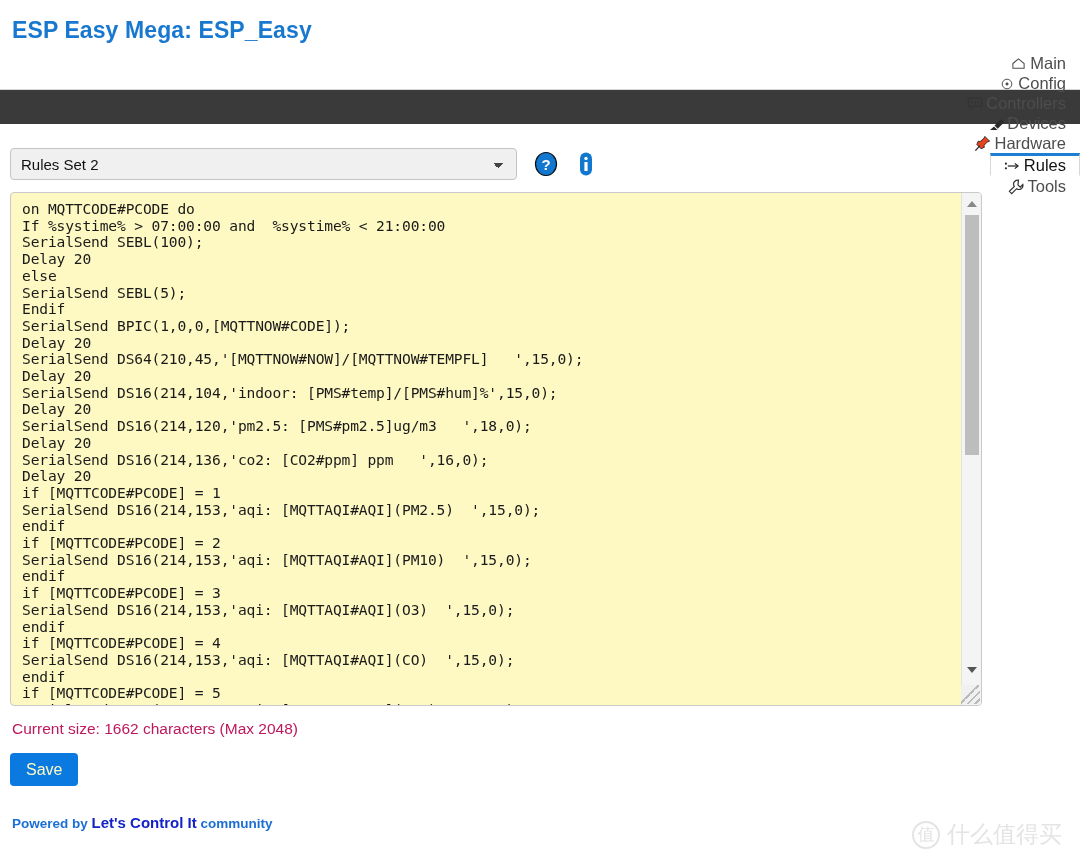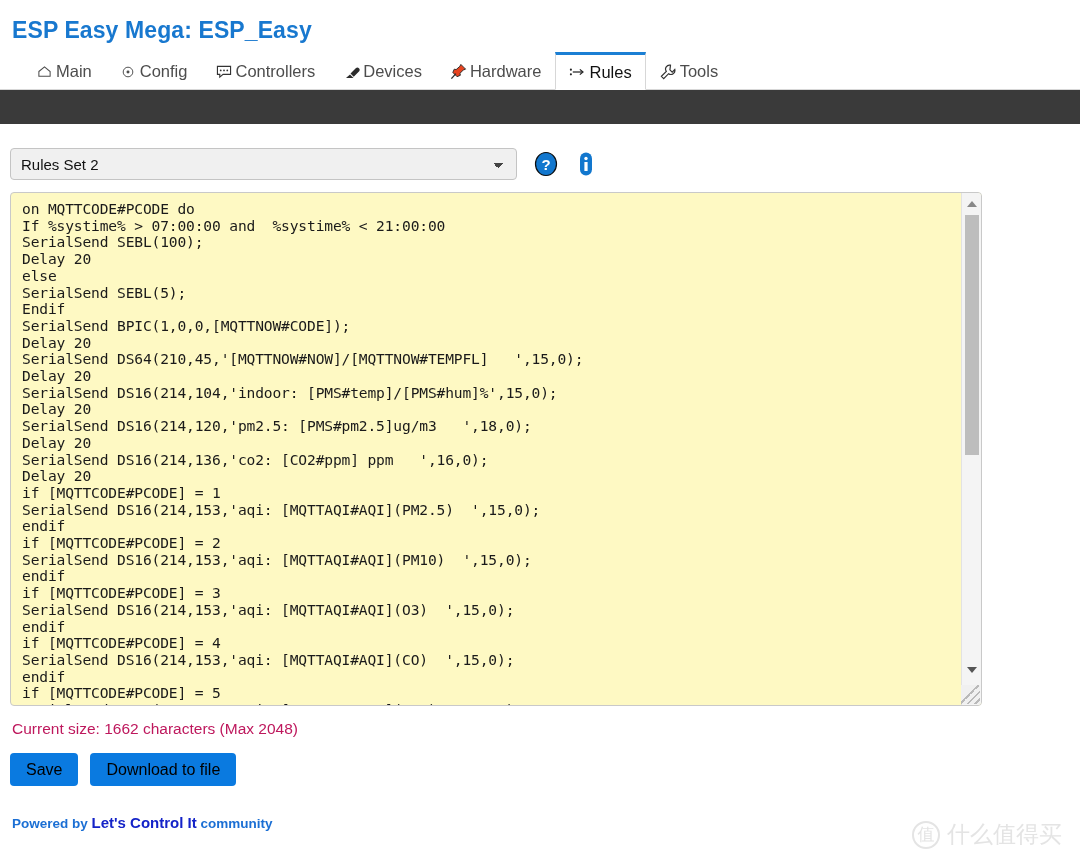--- a/index.html
+++ b/index.html
@@ -23,20 +23,21 @@
 
   
   #navbar {
     display: flex;
     align-items: flex-end;
     height: 38px;
     margin-top: 8px;
     padding-left: 22px;
     border-bottom: 1px solid #d7d7d7;
     background: #ffffff;
+    flex-direction: column;
   }
   .nav-tab {
     display: flex;
     align-items: center;
     gap: 3px;
     height: 38px;
     padding: 0 13px;
     font-size: 16.5px;
     color: #4d4d4d;
     background: transparent;
@@ -182,21 +183,21 @@
     font-size: 15.5px;
     color: #be185d;
   }
   #button-row {
     display: flex;
     gap: 12px;
     margin: 15px 0 0 10px;
   }
   .primary-btn {
     background: #0a7ae0;
-    color: #000000;
+    color: #fef9c3;
     border: none;
     border-radius: 4px;
     font-family: "Liberation Sans", sans-serif;
     font-size: 16px;
     padding: 7px 16px;
     cursor: pointer;
     line-height: 1.2;
   }
 
   
@@ -380,21 +381,20 @@
       </div>
   </div>
 
   <div id="resize-grip"></div>
 </div>
 
 <div id="size-status">Current size: 1662 characters (Max 2048)</div>
 
 <div id="button-row">
   <button class="primary-btn">Save</button>
-  <button class="primary-btn">Download to file</button>
 </div>
 
 <div id="footer"><span>Powered by </span><a class="brand">Let's Control It</a><span> community</span></div>
 
 <div id="watermark">
   <span class="wm-circle">值</span>
   <span>什么值得买</span>
 </div>
 
 </body></html>

